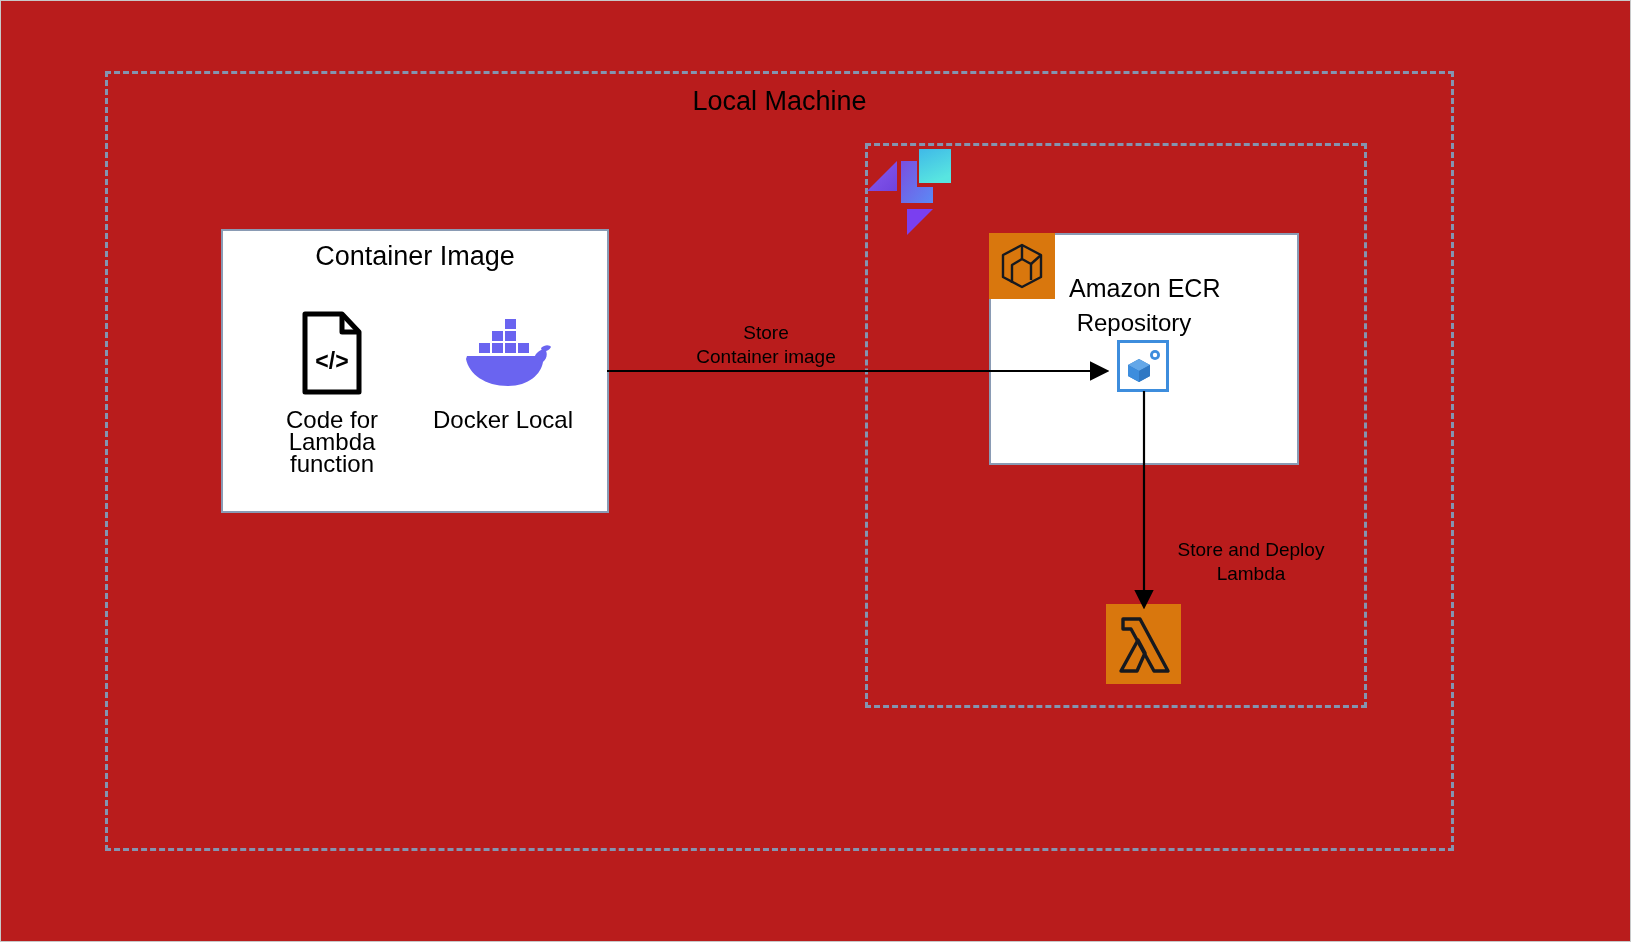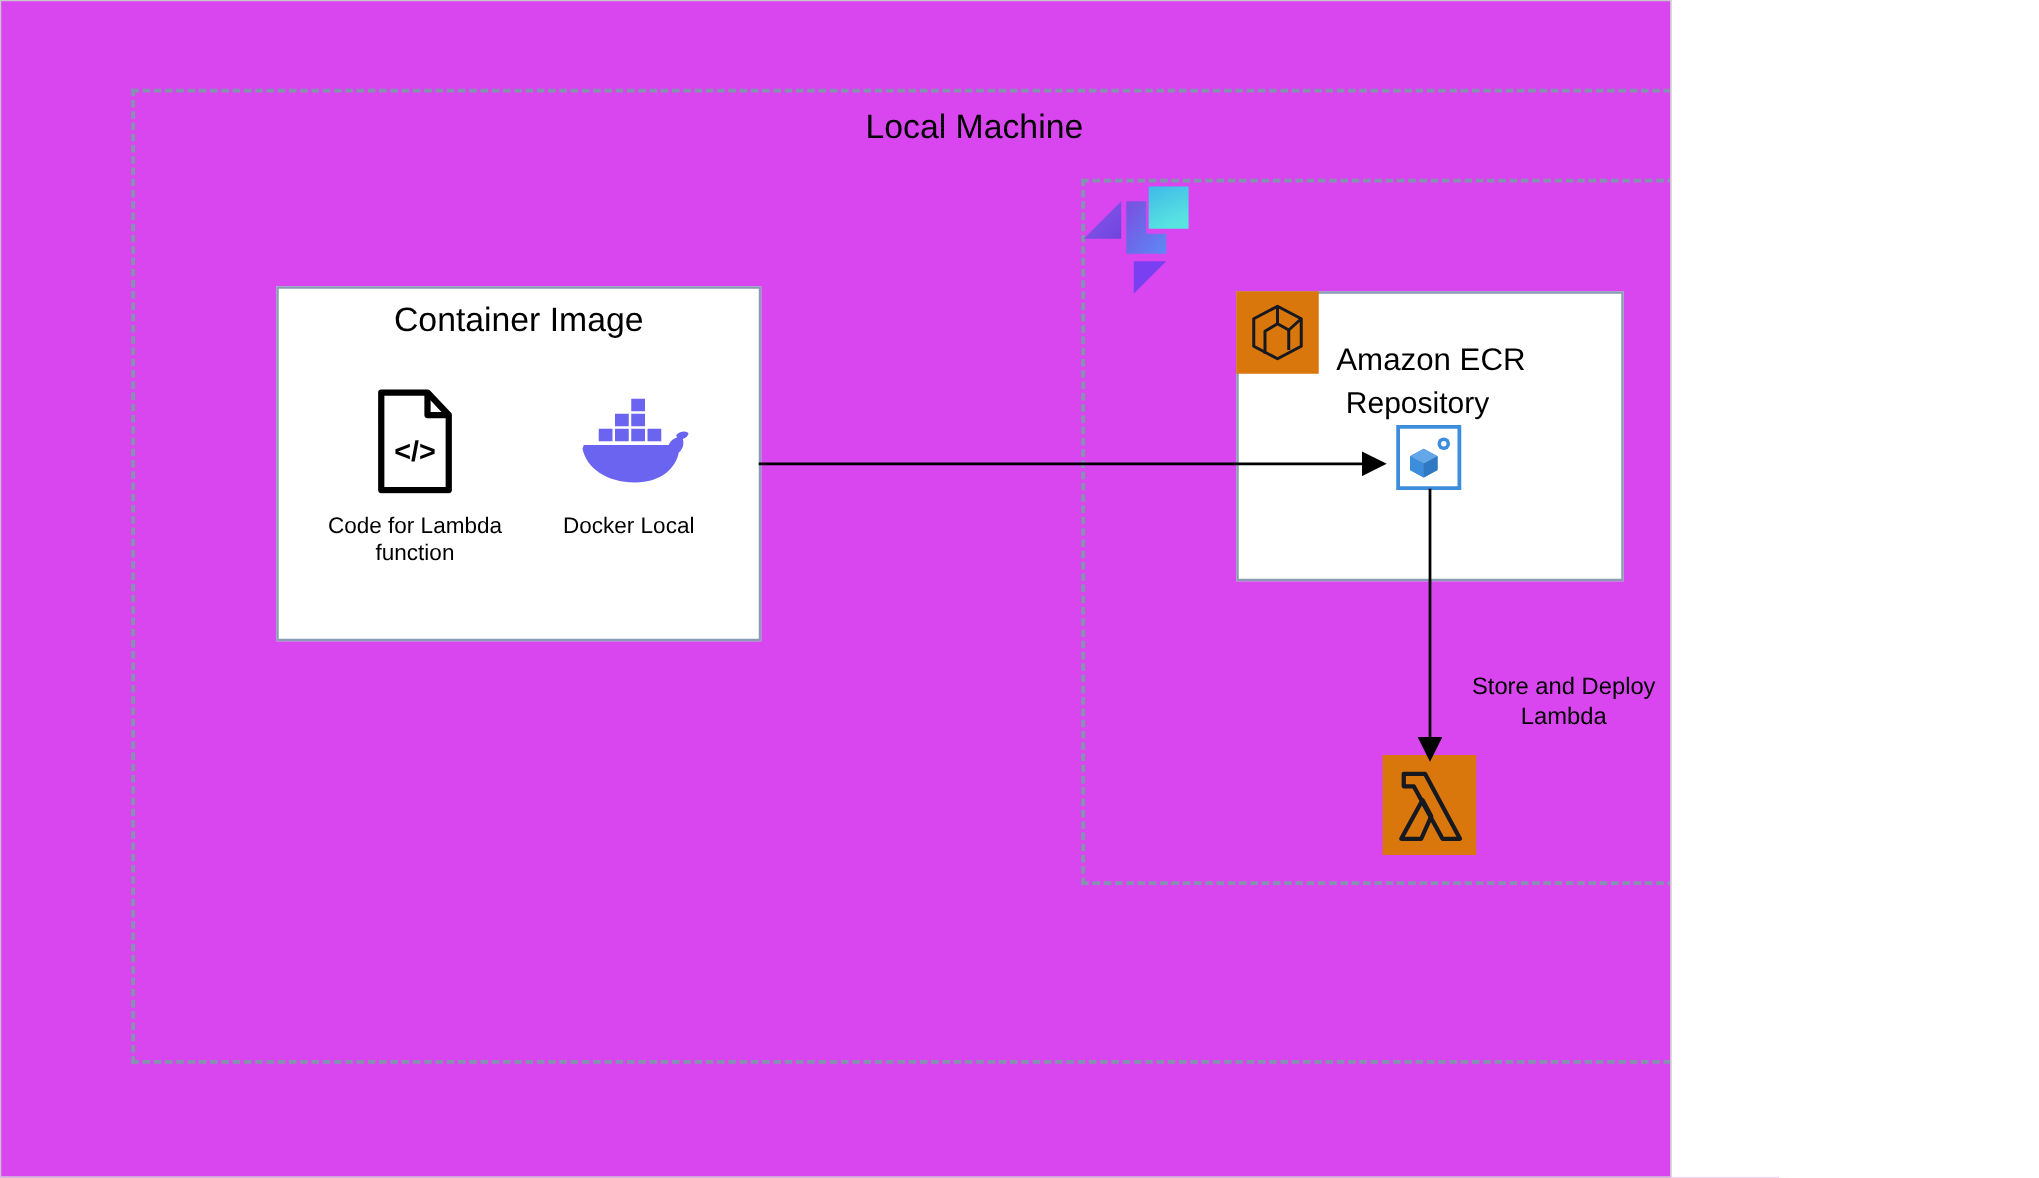--- a/index.html
+++ b/index.html
@@ -7,23 +7,23 @@
     margin: 0;
     padding: 0;
     background: #ffffff;
   }
   body {
     font-family: "Liberation Sans", sans-serif;
     color: #000000;
   }
   #canvas {
     position: relative;
-    width: 1337px;
+    width: 1631px;
     height: 942px;
-    background: #d946ef;
+    background: #b91c1c;
     border: 1px solid #c8c8c8;
     box-sizing: border-box;
     overflow: hidden;
   }
 
   
   .dashed-box {
     position: absolute;
     border: 3px dashed #8494b0;
     background: transparent;
@@ -96,21 +96,21 @@
     white-space: nowrap;
     margin-top: 30px;
   }
 
   
   .node {
     position: absolute;
     text-align: center;
   }
   .node .caption {
-    font-size: 18px;
+    font-size: 24px;
     line-height: 22px;
     color: #000;
     margin-top: 10px;
     white-space: pre-line;
   }
 
   #code-node   { left: 245px; top: 306px; width: 172px; }
   #docker-node { left: 427px; top: 306px; width: 150px; }
 
   #repository-label {
@@ -306,20 +306,22 @@
   </div>
 
   <svg id="arrow-store" class="arrow-svg" viewBox="0 0 510 40">
     <defs>
       <marker id="ah1" markerWidth="9" markerHeight="9" refX="7" refY="4.5" orient="auto">
         <path d="M0,0 L9,4.5 L0,9 Z" fill="#000000"></path>
       </marker>
     </defs>
     <line x1="0" y1="20" x2="498" y2="20" stroke="#000000" stroke-width="2.2" marker-end="url(#ah1)"></line>
   </svg>
+  <div id="store-label" class="arrow-label">Store
+Container image</div>
 
   <svg id="arrow-deploy" class="arrow-svg" viewBox="0 0 40 225">
     <defs>
       <marker id="ah2" markerWidth="9" markerHeight="9" refX="7" refY="4.5" orient="auto">
         <path d="M0,0 L9,4.5 L0,9 Z" fill="#000000"></path>
       </marker>
     </defs>
     <line x1="18" y1="0" x2="18" y2="214" stroke="#000000" stroke-width="2.2" marker-end="url(#ah2)"></line>
   </svg>
   <div id="deploy-label" class="arrow-label">Store and Deploy

